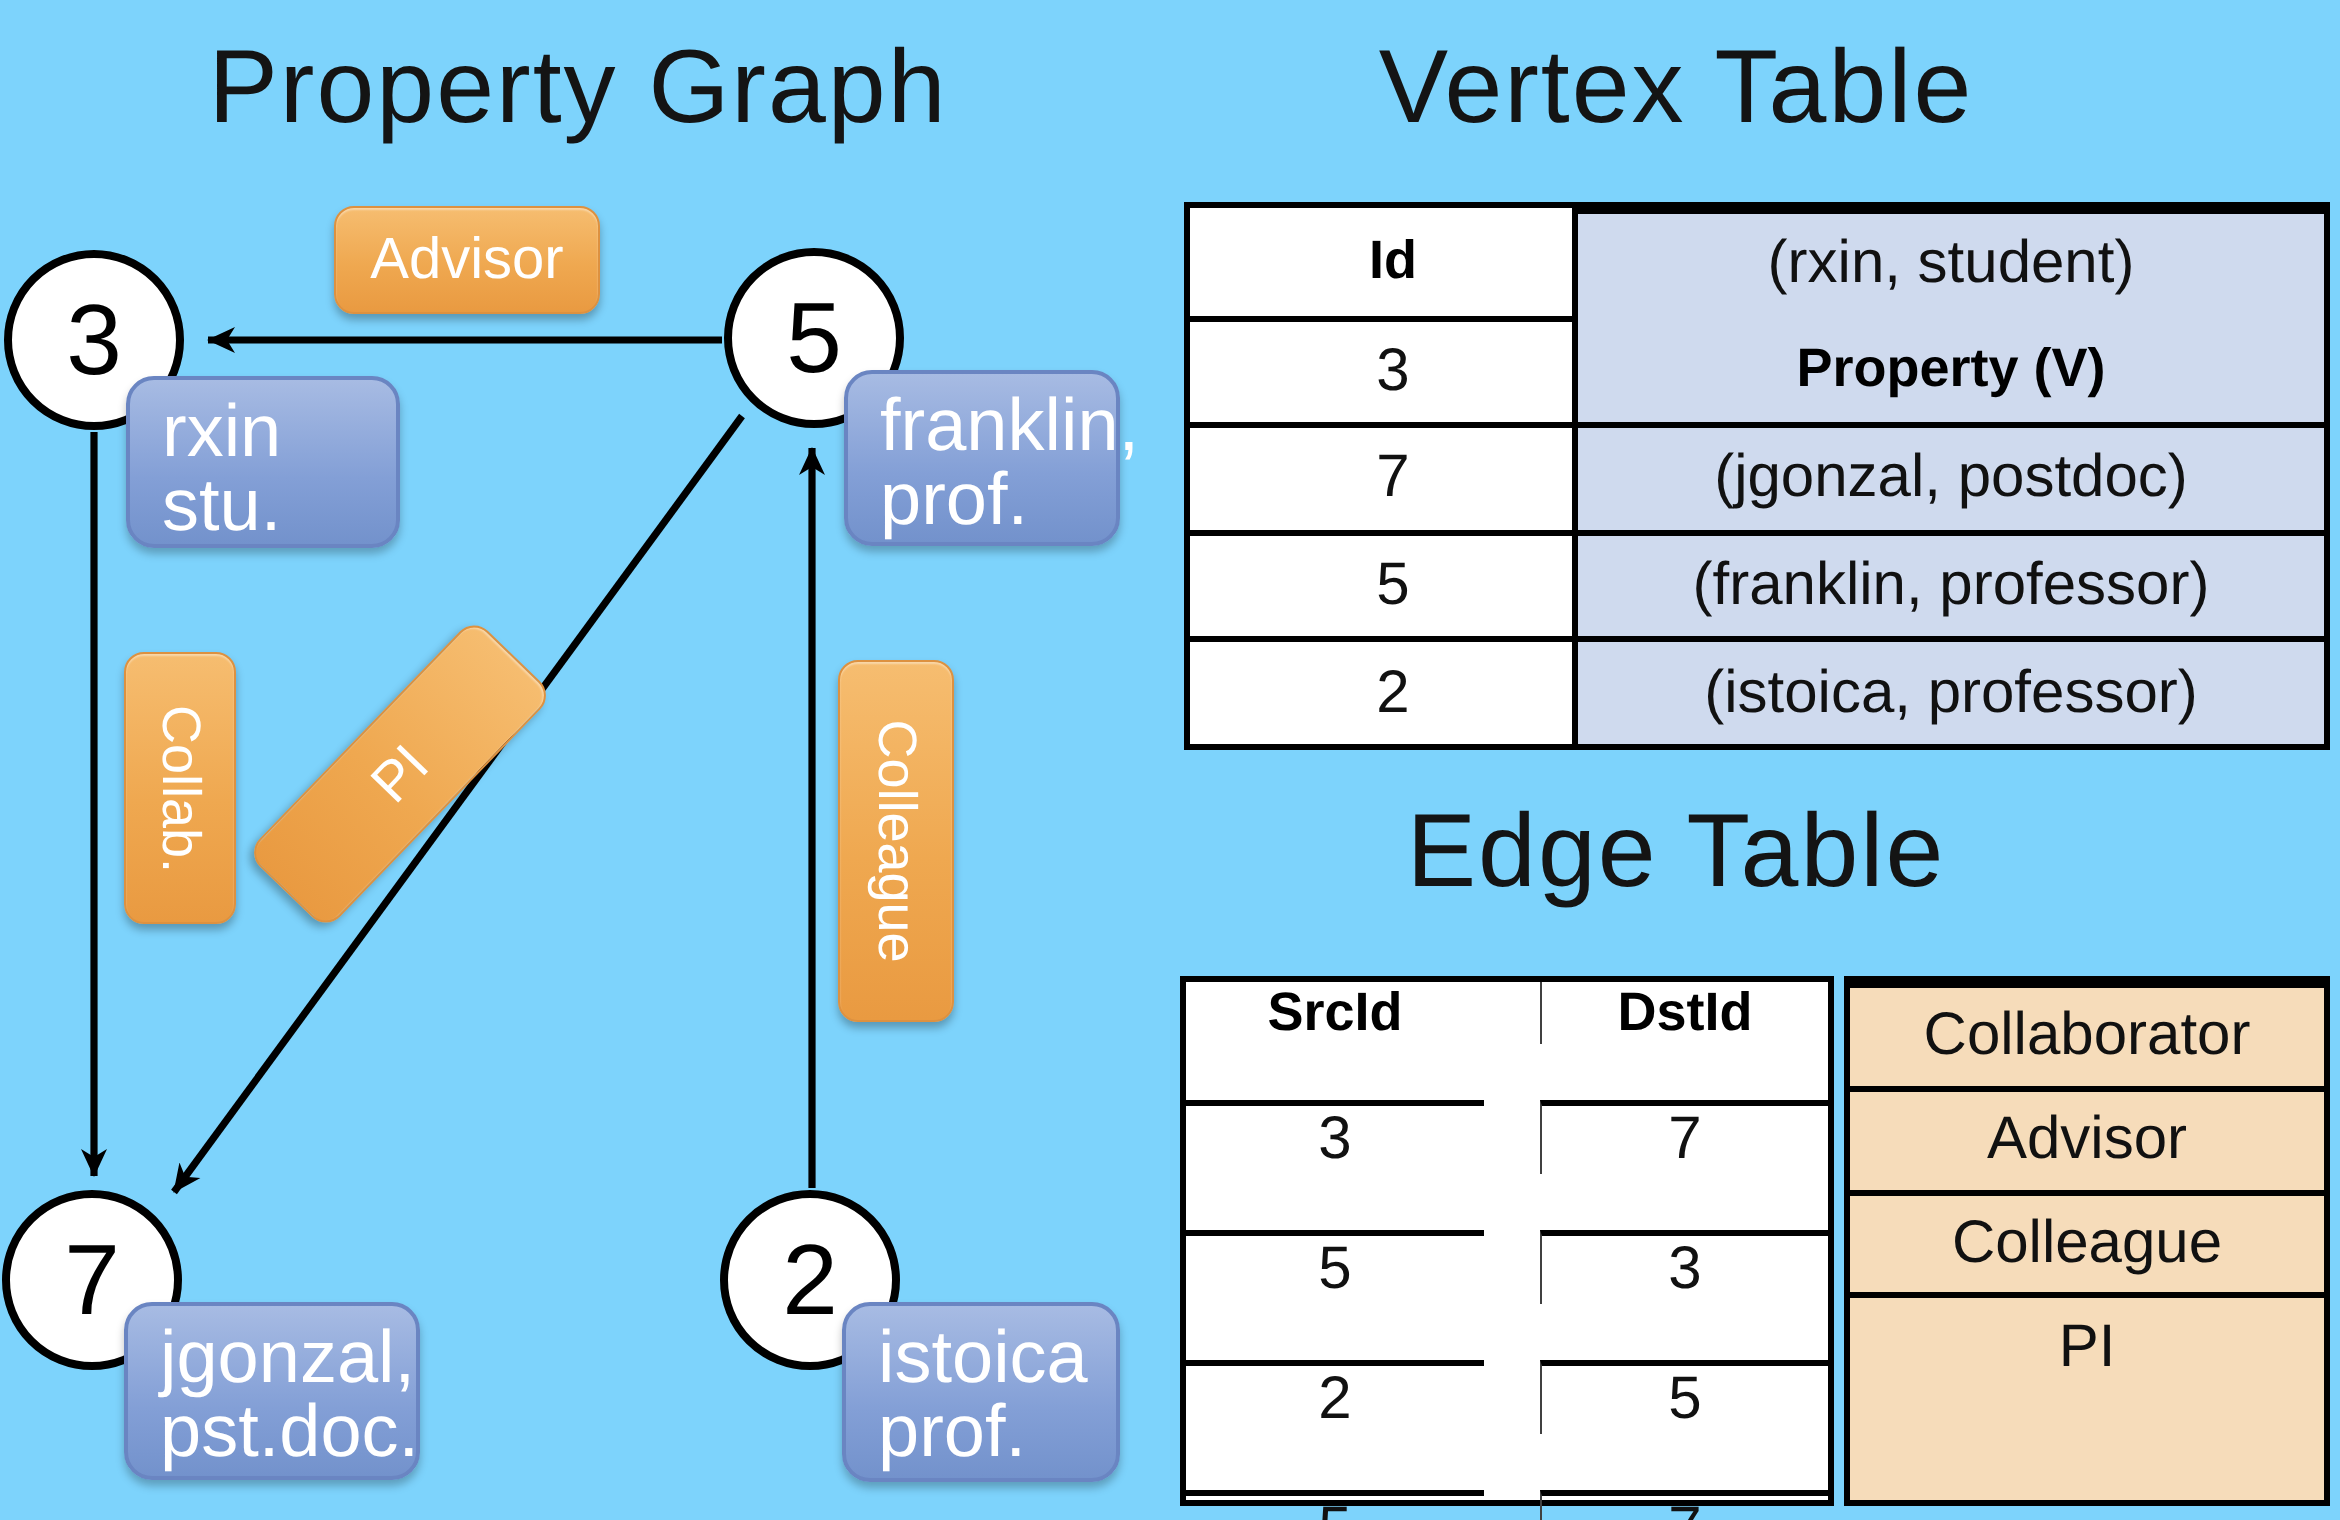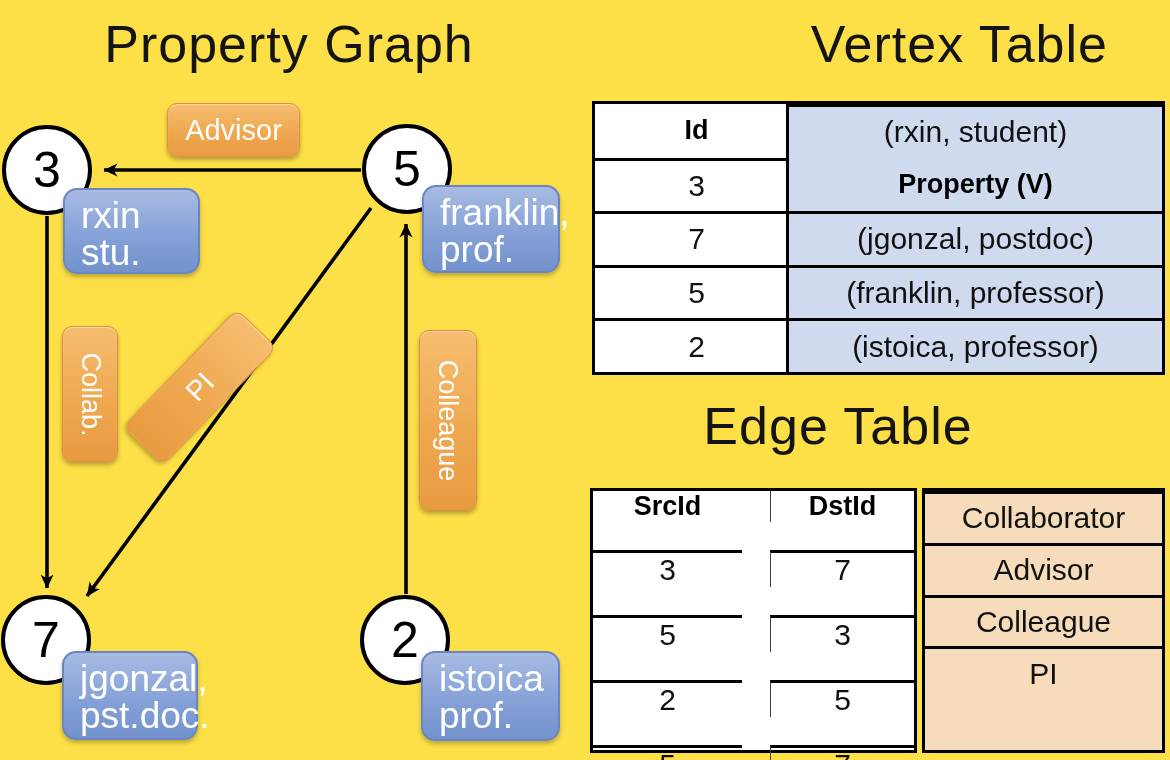--- a/index.html
+++ b/index.html
@@ -1,16 +1,16 @@
 <!DOCTYPE html>
 <html><head>
 <meta charset="utf-8">
 <style>
   html,body{margin:0;padding:0;background:#fff;}
-  .stage{position:relative;width:1170px;height:760px;background:#fde047;overflow:hidden;
+  .stage{position:relative;width:1170px;height:760px;background:#7dd3fc;overflow:hidden;
          font-family:"Liberation Sans","DejaVu Sans",sans-serif;}
   .big-title{position:absolute;font-size:52px;font-weight:300;color:#141414;
              text-align:center;white-space:nowrap;letter-spacing:1px;}
   
   .gnode{position:absolute;width:90px;height:90px;border:4px solid #000;border-radius:50%;
          background:#fff;display:flex;align-items:center;justify-content:center;box-sizing:border-box;}
   .gnode span{font-size:50px;font-weight:300;color:#000;}
   
   .olabel{position:absolute;border-radius:10px;box-sizing:border-box;
           background:linear-gradient(180deg,#f6bd70 0%,#efa850 55%,#e99a41 100%);
@@ -34,21 +34,21 @@
   .bt{border-top:3px solid #000;}
   .bl{border-left:1px solid #404040;text-align:center;}
   .edges-svg{position:absolute;left:0;top:0;}
 </style>
 </head>
 <body>
 
 <div class="stage">
 
   <div class="big-title" style="left:0;top:14px;width:578px;">Property Graph</div>
-  <div class="big-title" style="left:568px;top:14px;width:540px;text-align:right;">Vertex Table</div>
+  <div class="big-title" style="left:568px;top:14px;width:540px;">Vertex Table</div>
   <div class="big-title" style="left:568px;top:396px;width:540px;">Edge Table</div>
 
   <svg class="edges-svg" width="580" height="760">
     <defs>
       <marker id="arrow" markerUnits="userSpaceOnUse" markerWidth="20" markerHeight="18" refX="13.5" refY="7" orient="auto">
         <path d="M0,0.5 L14,7 L0,13.5 L4,7 Z" fill="#000"></path>
       </marker>
     </defs>
     <line x1="361" y1="170" x2="104" y2="170" stroke="#000" stroke-width="3.6" marker-end="url(#arrow)"></line>
     <line x1="47" y1="216" x2="47" y2="588" stroke="#000" stroke-width="3.6" marker-end="url(#arrow)"></line>
@@ -83,21 +83,21 @@
   </div>
 
   <div class="blabel" style="left:63px;top:188px;width:137px;height:86px;">
     <span>rxin</span>
     <span>stu.</span>
   </div>
   <div class="blabel" style="left:422px;top:185px;width:138px;height:88px;">
     <span>franklin,</span>
     <span>prof.</span>
   </div>
-  <div class="blabel" style="left:62px;top:651px;width:136px;height:89px;">
+  <div class="blabel" style="left:62px;top:651px;width:148px;height:89px;">
     <span>jgonzal,</span>
     <span>pst.doc.</span>
   </div>
   <div class="blabel" style="left:421px;top:651px;width:139px;height:90px;">
     <span>istoica</span>
     <span>prof.</span>
   </div>
 
   <div class="tbl" style="left:592px;top:101px;width:209px;height:274px;grid-template-rows:repeat(5,1fr);">
     <div class="cell hdr">Id</div>

